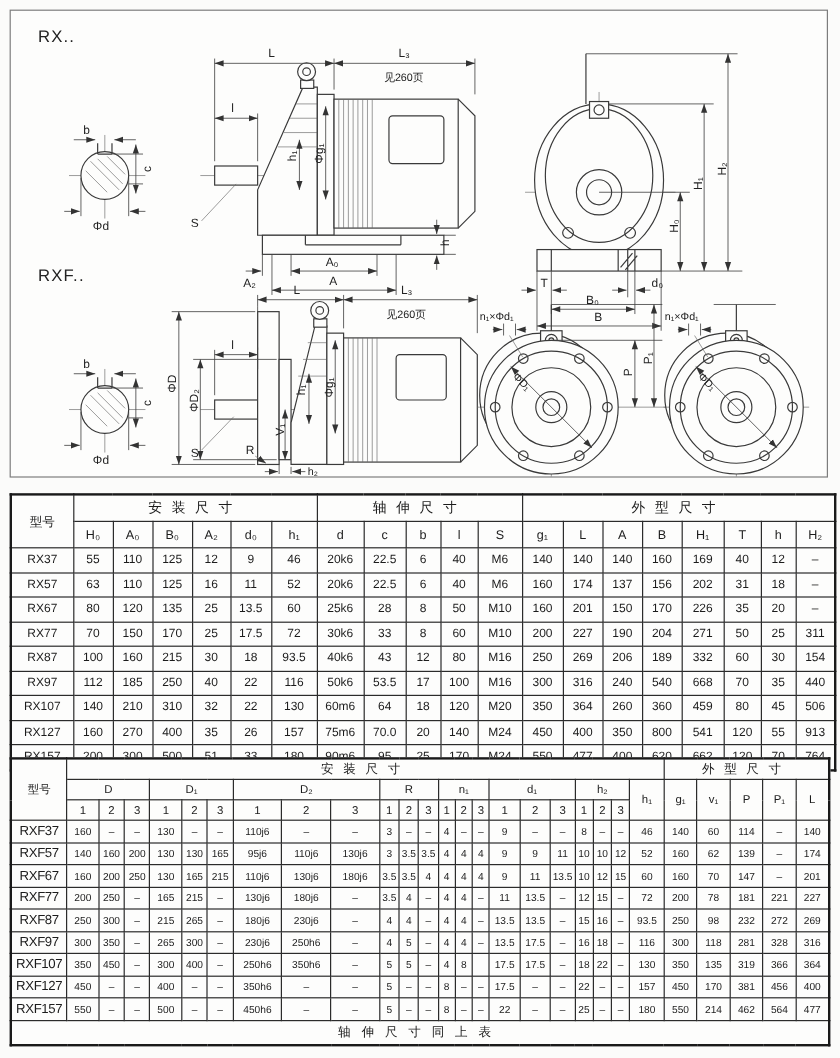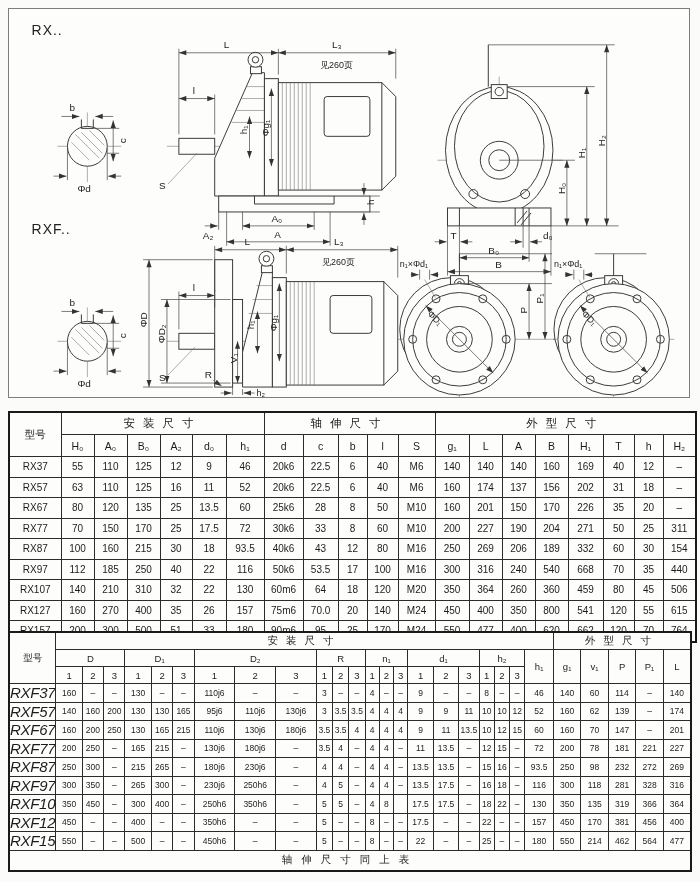--- a/index.html
+++ b/index.html
@@ -28,21 +28,21 @@
   .tbl th,.tbl td{padding:0;text-align:center;vertical-align:middle;font-weight:normal;overflow:hidden;white-space:nowrap;}
   #table1{top:411px;}
   #table2{top:631px;}
   #table1 th{font-size:10.5px;height:21px;}
   #table1 td{font-size:10px;height:19.5px;}
   #table2 th{font-size:9.5px;height:16px;}
   #table2 td{font-size:8.5px;height:17.5px;}
   .grp{letter-spacing:8px;font-size:11.5px !important;}
   #table2 .grp{font-size:10.5px !important;}
   .tbl td.model{font-size:10px;}
-  #table2 td.model{font-size:15px;letter-spacing:-0.3px;font-style:italic;}
+  #table2 td.model{font-size:11px;letter-spacing:-0.3px;}
   #table2 .foot{letter-spacing:9px;font-size:10.5px;height:19px;}
 </style>
 </head>
 <body>
 
 <div class="drawing-panel">
 <svg viewBox="0 0 682 390">
   <defs>
     <marker id="ae" markerWidth="9" markerHeight="8" refX="7.5" refY="3" orient="auto" markerUnits="userSpaceOnUse">
       <path d="M0,0.4 L7.5,3 L0,5.6 Z" fill="#333"></path>
@@ -506,21 +506,21 @@
         <td>20</td>
         <td>140</td>
         <td>M24</td>
         <td>450</td>
         <td>400</td>
         <td>350</td>
         <td>800</td>
         <td>541</td>
         <td>120</td>
         <td>55</td>
-        <td>615</td>
+        <td>913</td>
       </tr>
       <tr>
         <td class="model">RX157</td>
         <td>200</td>
         <td>300</td>
         <td>500</td>
         <td>51</td>
         <td>33</td>
         <td>180</td>
         <td>90m6</td>

